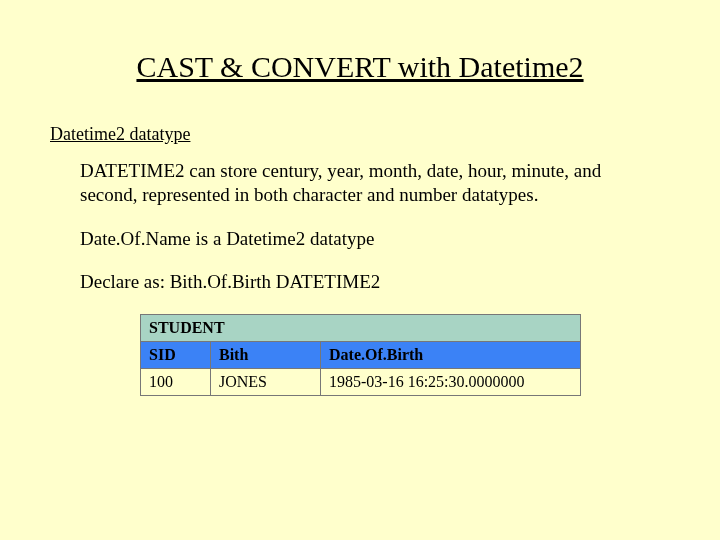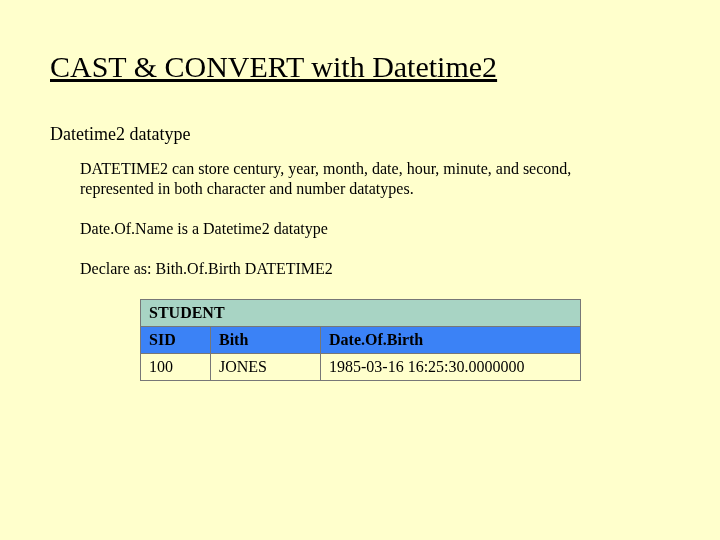--- a/index.html
+++ b/index.html
@@ -15,28 +15,30 @@
     box-sizing: border-box;
     padding: 50px 50px 40px 50px;
     width: 100%;
     height: 100%;
   }
   .title {
     font-size: 30px;
     margin: 0 0 40px 0;
     text-decoration: underline;
     font-weight: normal;
+    text-align: center;
   }
   .subhead {
     font-size: 18px;
     font-weight: normal;
     margin: 0 0 14px 0;
+    text-decoration: underline;
   }
   .body-text {
-    font-size: 16px;
+    font-size: 19px;
     line-height: 1.25;
     margin: 0 0 20px 30px;
     max-width: 560px;
   }
   .table-wrap {
     margin-left: 90px;
     margin-top: 6px;
   }
   table {
     border-collapse: collapse;

